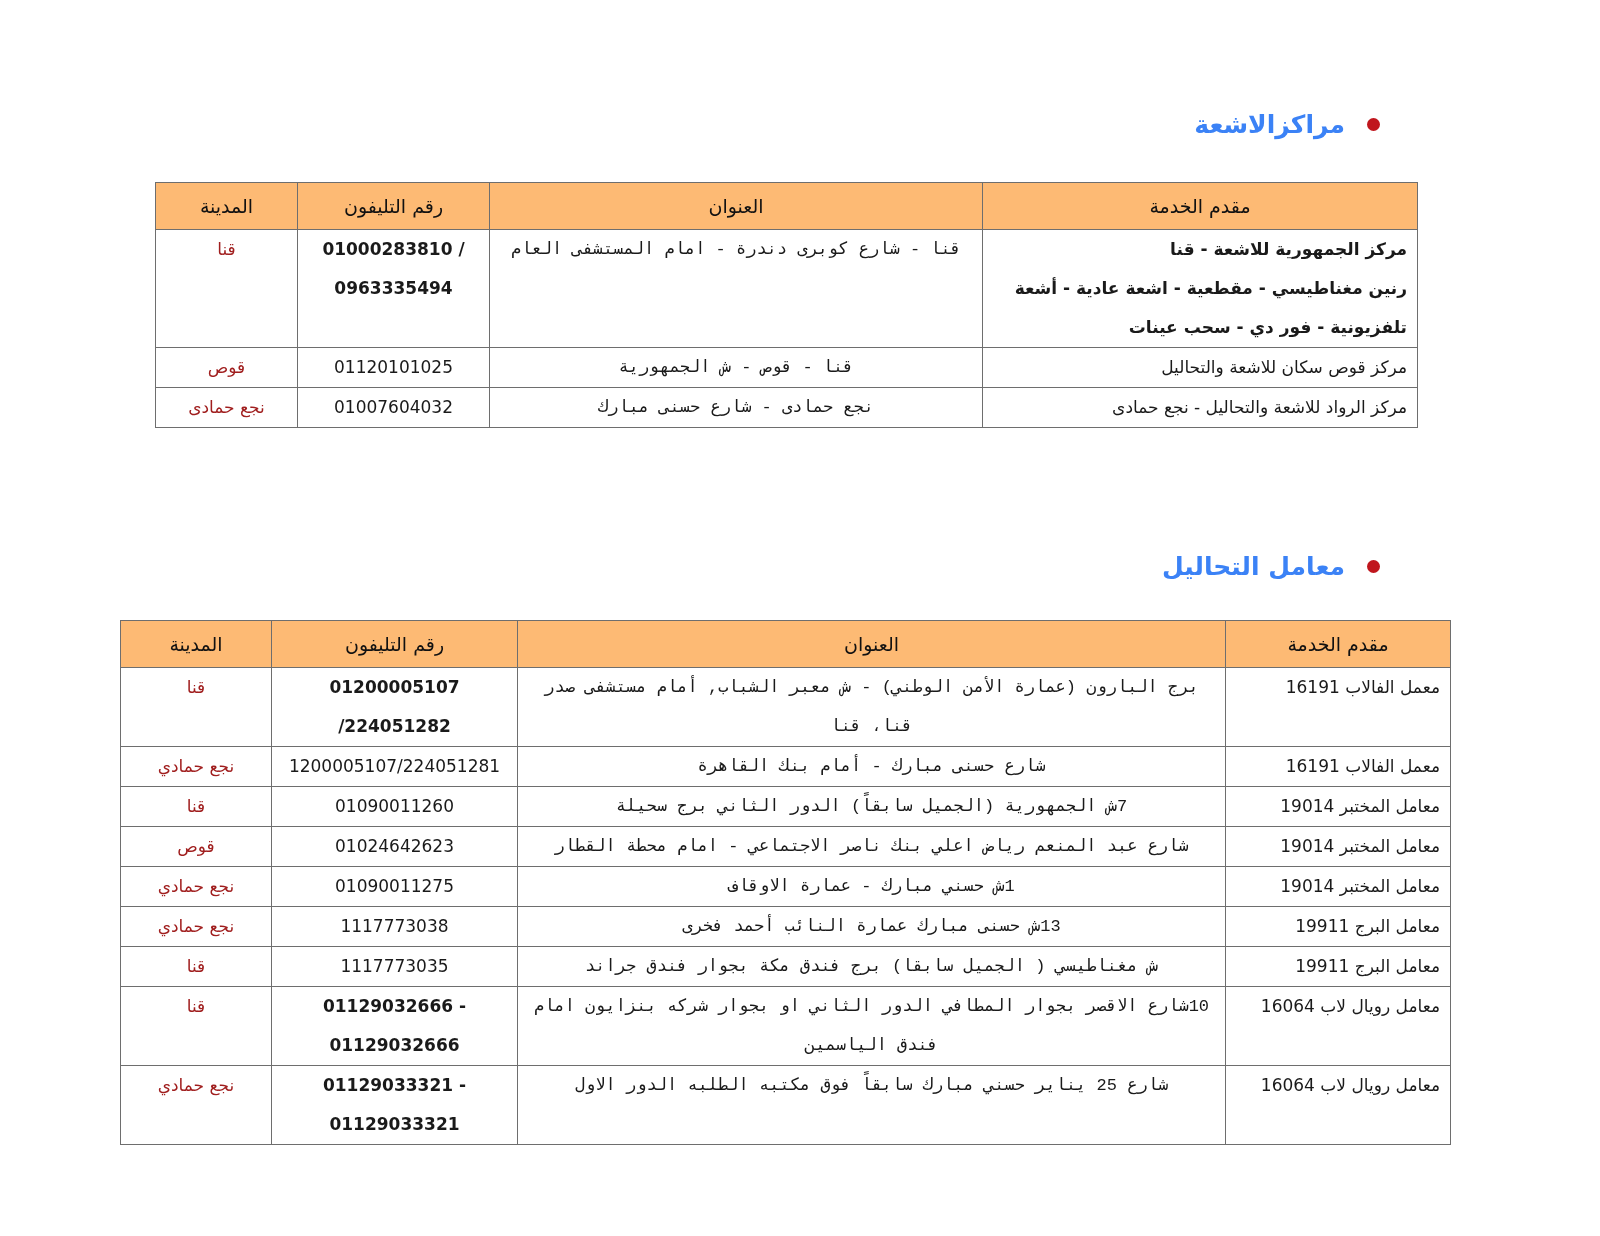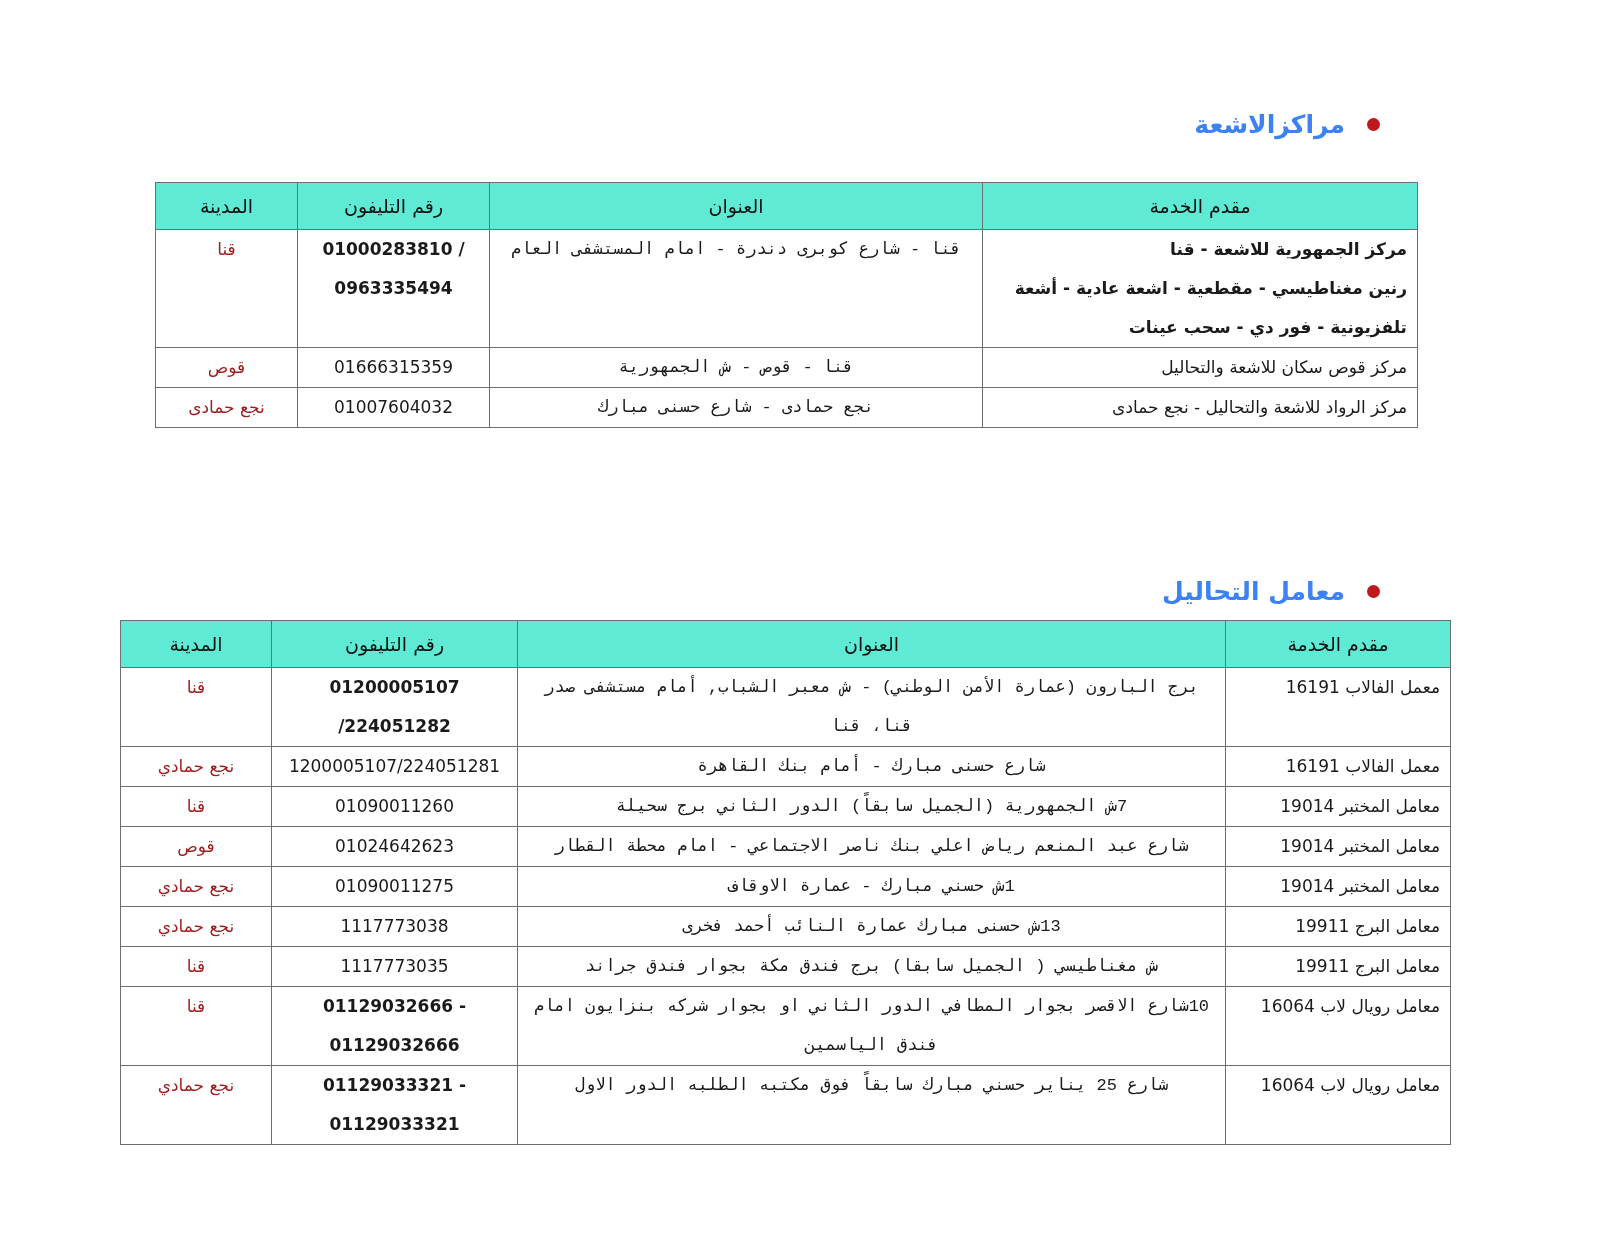--- a/index.html
+++ b/index.html
@@ -15,31 +15,31 @@
     font-family: "DejaVu Sans", sans-serif;
     font-weight: bold;
     font-size: 25px;
     color: #3b82f6;
   }
   .section-heading .bullet {
     width: 13px; height: 13px; border-radius: 50%;
     background: #c0161d; margin-left: 22px; display: inline-block;
   }
   #heading-radiology { right: 220px; top: 110px; }
-  #heading-labs { right: 220px; top: 552px; margin-top: 25px; }
+  #heading-labs { right: 220px; top: 552px; }
 
   table.data-table {
     position: absolute;
     border-collapse: collapse;
     direction: rtl;
     table-layout: fixed;
     font-size: 17px;
   }
   table.data-table th {
-    background: #5eead4;
+    background: #fdba74;
     font-weight: normal;
     font-size: 19px;
     height: 44px;
     border: 1.5px solid #6e6e6e;
     text-align: center;
     color: #111;
   }
   table.data-table td {
     border: 1.5px solid #6e6e6e;
     vertical-align: top;
@@ -86,21 +86,21 @@
 رنين مغناطيسي - مقطعية - اشعة عادية - أشعة
 تلفزيونية - فور دي - سحب عينات</td>
       <td class="address">قنا - شارع كوبرى دندرة - امام المستشفى العام</td>
       <td class="phone pre">01000283810 /
 0963335494</td>
       <td class="city">قنا</td>
     </tr>
     <tr>
       <td class="provider">مركز قوص سكان للاشعة والتحاليل</td>
       <td class="address">قنا - قوص - ش الجمهورية</td>
-      <td class="phone">01666315359</td>
+      <td class="phone">01120101025</td>
       <td class="city">قوص</td>
     </tr>
     <tr>
       <td class="provider">مركز الرواد للاشعة والتحاليل - نجع حمادى</td>
       <td class="address">نجع حمادى - شارع حسنى مبارك</td>
       <td class="phone">01007604032</td>
       <td class="city">نجع حمادى</td>
     </tr>
   </tbody>
 </table>

